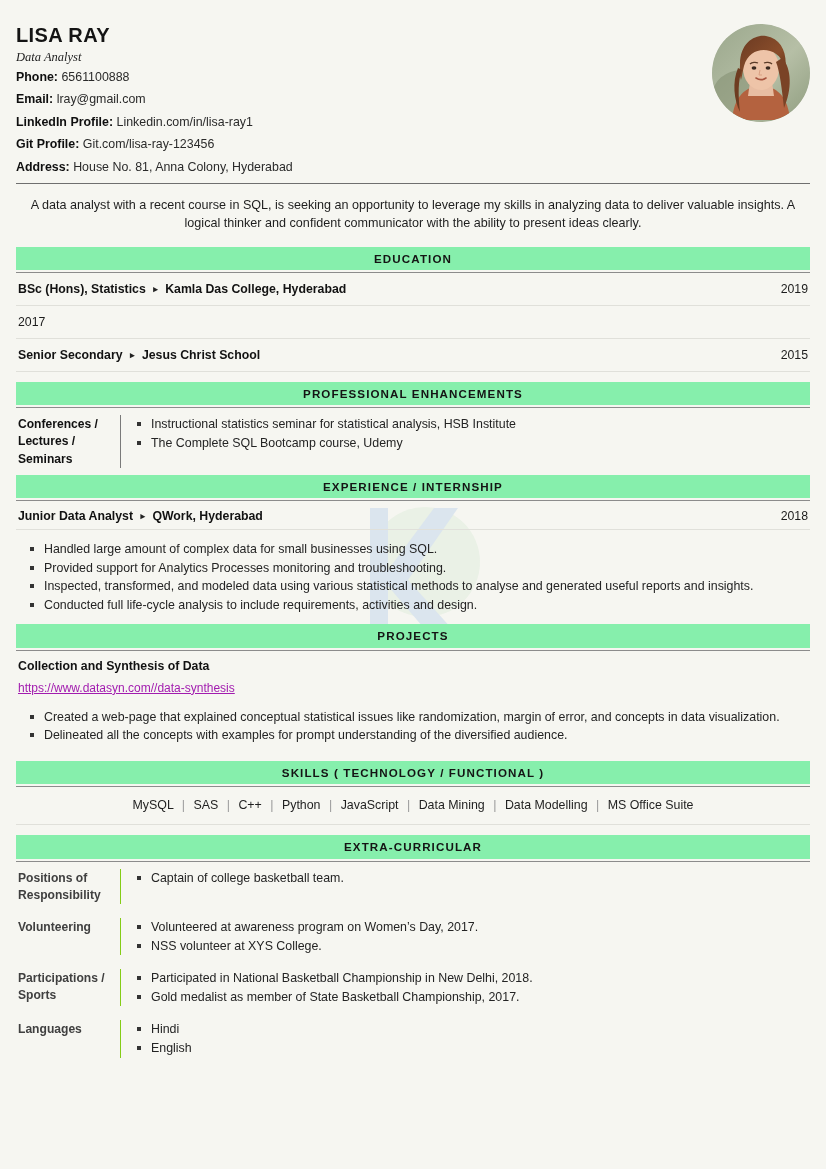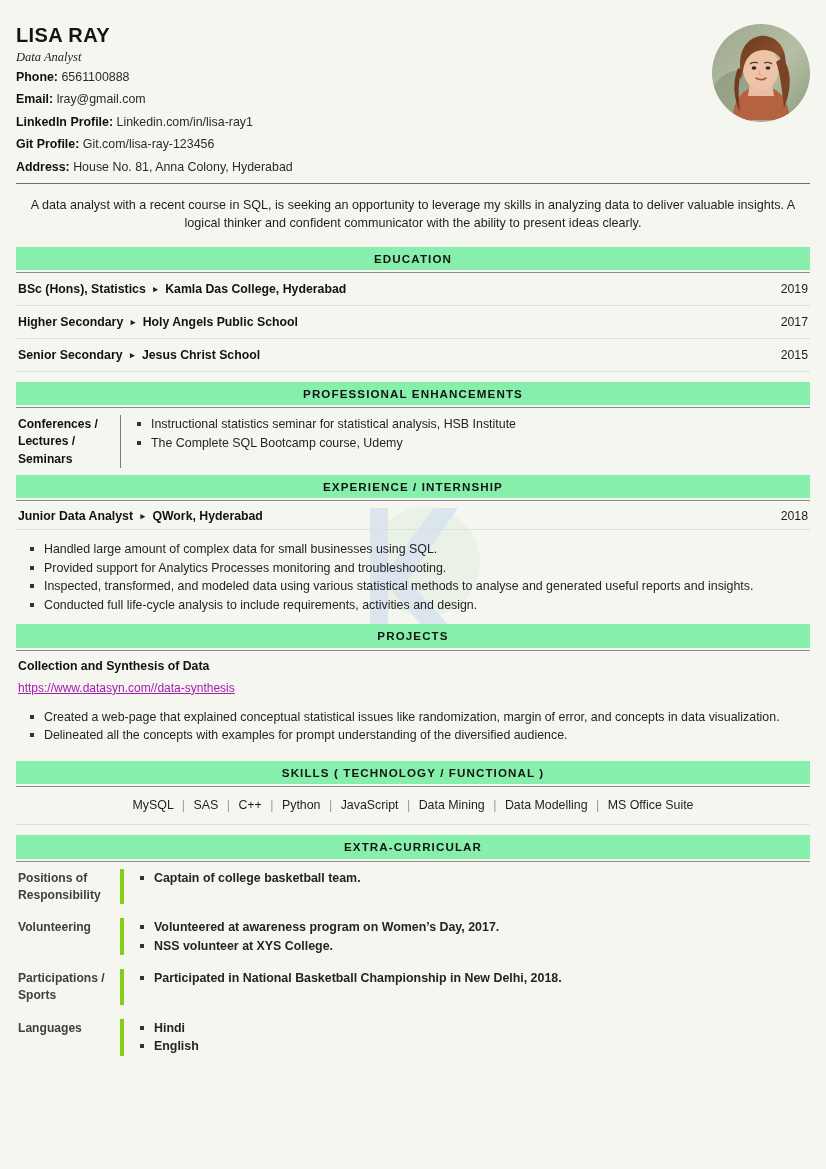--- a/index.html
+++ b/index.html
@@ -249,23 +249,22 @@
     min-width: 104px;
     font-size: 12.1px;
     font-weight: bold;
     color: #404040;
     line-height: 1.42;
     padding: 1px 8px 0 2px;
     box-sizing: border-box;
   }
   .ec-val {
     flex: 1;
-    border-left: 4px solid #84cc16;
+    border-left: 1px solid #84cc16;
     padding: 0 0 0 14px;
-    font-weight: bold;
   }
   .spacer-6 { height: 6px; }
   .spacer-10 { height: 10px; }
 </style>
 </head>
 <body>
 
 <div class="page">
 
   <svg class="watermark" viewBox="0 0 190 150" xmlns="http://www.w3.org/2000/svg">
@@ -350,25 +349,20 @@
     <div class="edu-row">
       <div class="edu-left">
         <span>BSc (Hons), Statistics</span>
         <span class="tri">▸</span>
         <span>Kamla Das College, Hyderabad</span>
       </div>
       <div class="edu-year">2019</div>
     </div>
 
     <div class="edu-row">
-      <div class="edu-left">
-        <span>Higher Secondary</span>
-        <span class="tri">▸</span>
-        <span>Holy Angels Public School</span>
-      </div>
       <div class="edu-year">2017</div>
     </div>
 
     <div class="edu-row">
       <div class="edu-left">
         <span>Senior Secondary</span>
         <span class="tri">▸</span>
         <span>Jesus Christ School</span>
       </div>
       <div class="edu-year">2015</div>
@@ -473,20 +467,21 @@
           <li>NSS volunteer at XYS College.</li>
         </ul>
       </div>
     </div>
 
     <div class="ec-row">
       <div class="ec-key">Participations / Sports</div>
       <div class="ec-val">
         <ul class="bul">
           <li>Participated in National Basketball Championship in New Delhi, 2018.</li>
+          <li>Gold medalist as member of State Basketball Championship, 2017.</li>
         </ul>
       </div>
     </div>
 
     <div class="ec-row">
       <div class="ec-key">Languages</div>
       <div class="ec-val">
         <ul class="bul">
           <li>Hindi</li>
           <li>English</li>

